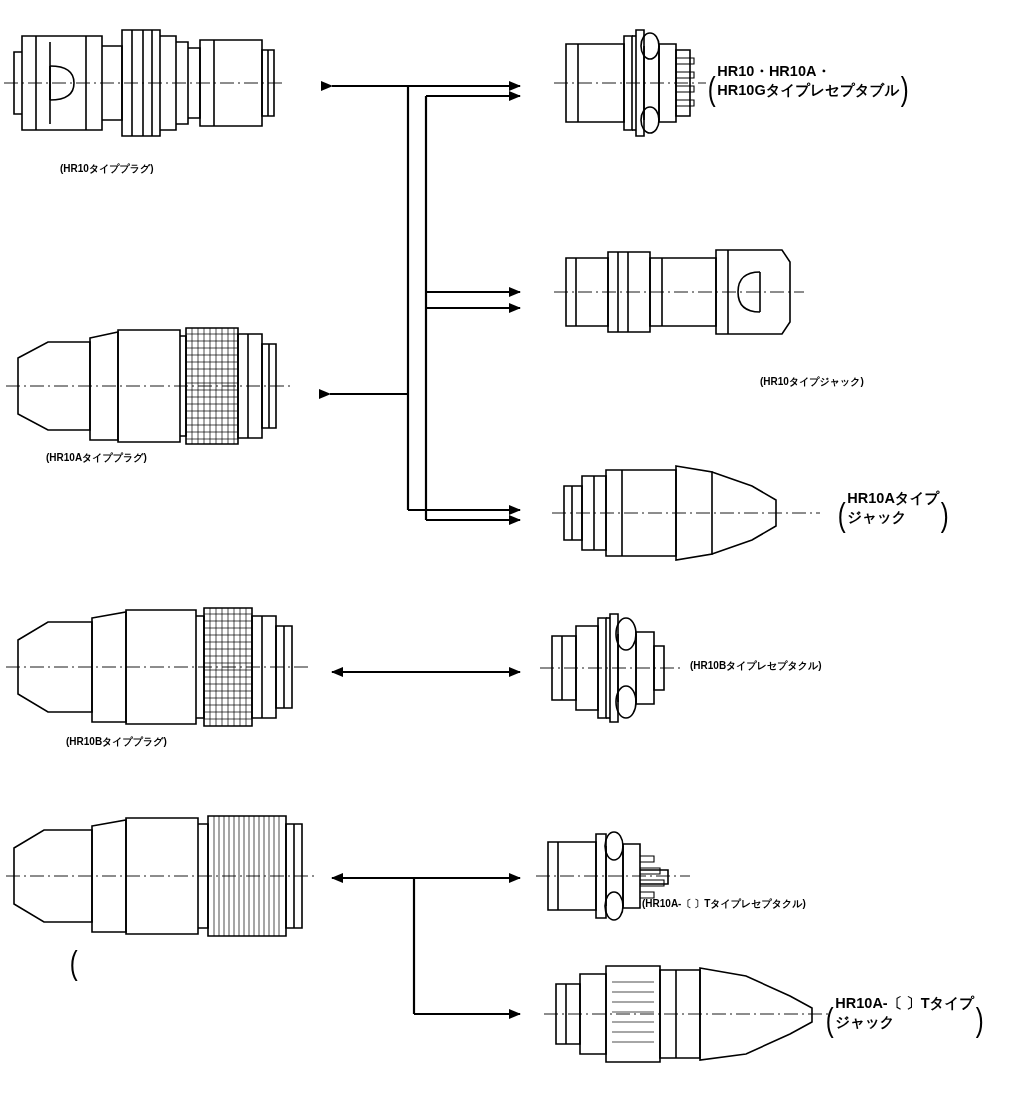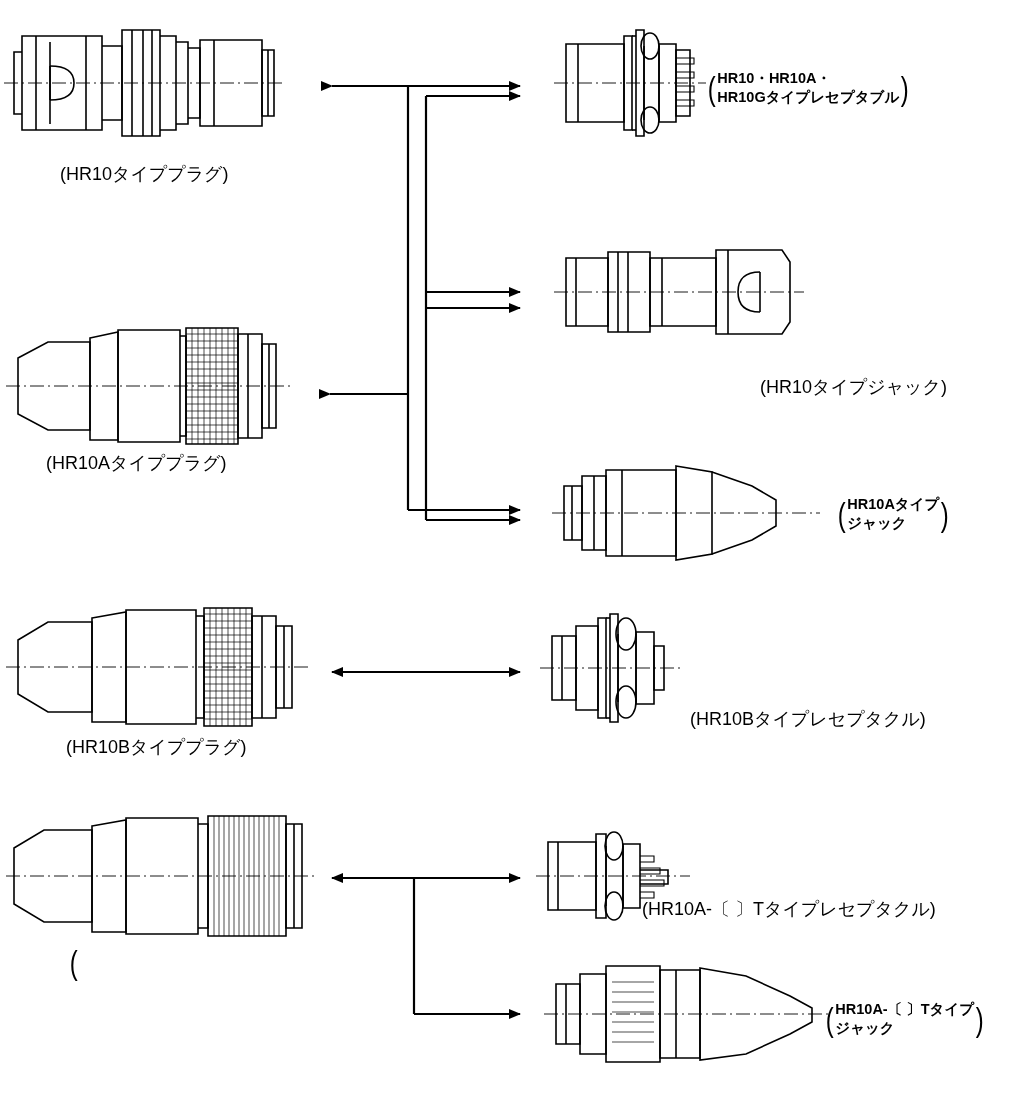--- a/index.html
+++ b/index.html
@@ -13,22 +13,22 @@
   #page {
     position: relative;
     width: 1027px;
     height: 1099px;
     background: #ffffff;
     overflow: hidden;
   }
   .label {
     position: absolute;
     font-family: "Liberation Sans", sans-serif;
-    font-size: 18px;
-    font-weight: normal;
+    font-size: 10px;
+    font-weight: bold;
     color: #000000;
     white-space: pre;
     line-height: 1.25;
     letter-spacing: 0px;
   }
   .paren-wrap {
     position: absolute;
     display: flex;
     align-items: stretch;
     font-family: "Liberation Sans", sans-serif;
@@ -40,21 +40,20 @@
     display: flex;
     align-items: center;
     font-size: 34px;
     font-weight: normal;
     line-height: 1;
     transform: scaleX(0.7);
   }
   .paren-wrap .ptext {
     display: flex;
     flex-direction: column;
-    justify-content: center;
     line-height: 1.3;
     white-space: pre;
   }
   svg.art {
     position: absolute;
     left: 0;
     top: 0;
     width: 1027px;
     height: 1099px;
     overflow: visible;
@@ -379,21 +378,21 @@
 
   <div class="paren-wrap" style="left:836px; top:489px; height:50px;">
     <span class="big-paren">(</span>
     <span class="ptext">
       <span>HR10Aタイプ</span>
       <span>ジャック</span>
     </span>
     <span class="big-paren">)</span>
   </div>
 
-  <div class="label" style="left:690px; top:708px;text-align:right;">(HR10Bタイプレセプタクル)</div>
+  <div class="label" style="left:690px; top:660px;text-align:right;">(HR10Bタイプレセプタクル)</div>
 
   <div class="label" style="left:642px; top:870px;margin-top:28px;">(HR10A-〔 〕Tタイプレセプタクル)</div>
 
   <div class="paren-wrap" style="left:824px; top:994px; height:50px;">
     <span class="big-paren">(</span>
     <span class="ptext">
       <span>HR10A-〔 〕Tタイプ</span>
       <span>ジャック</span>
     </span>
     <span class="big-paren">)</span>

